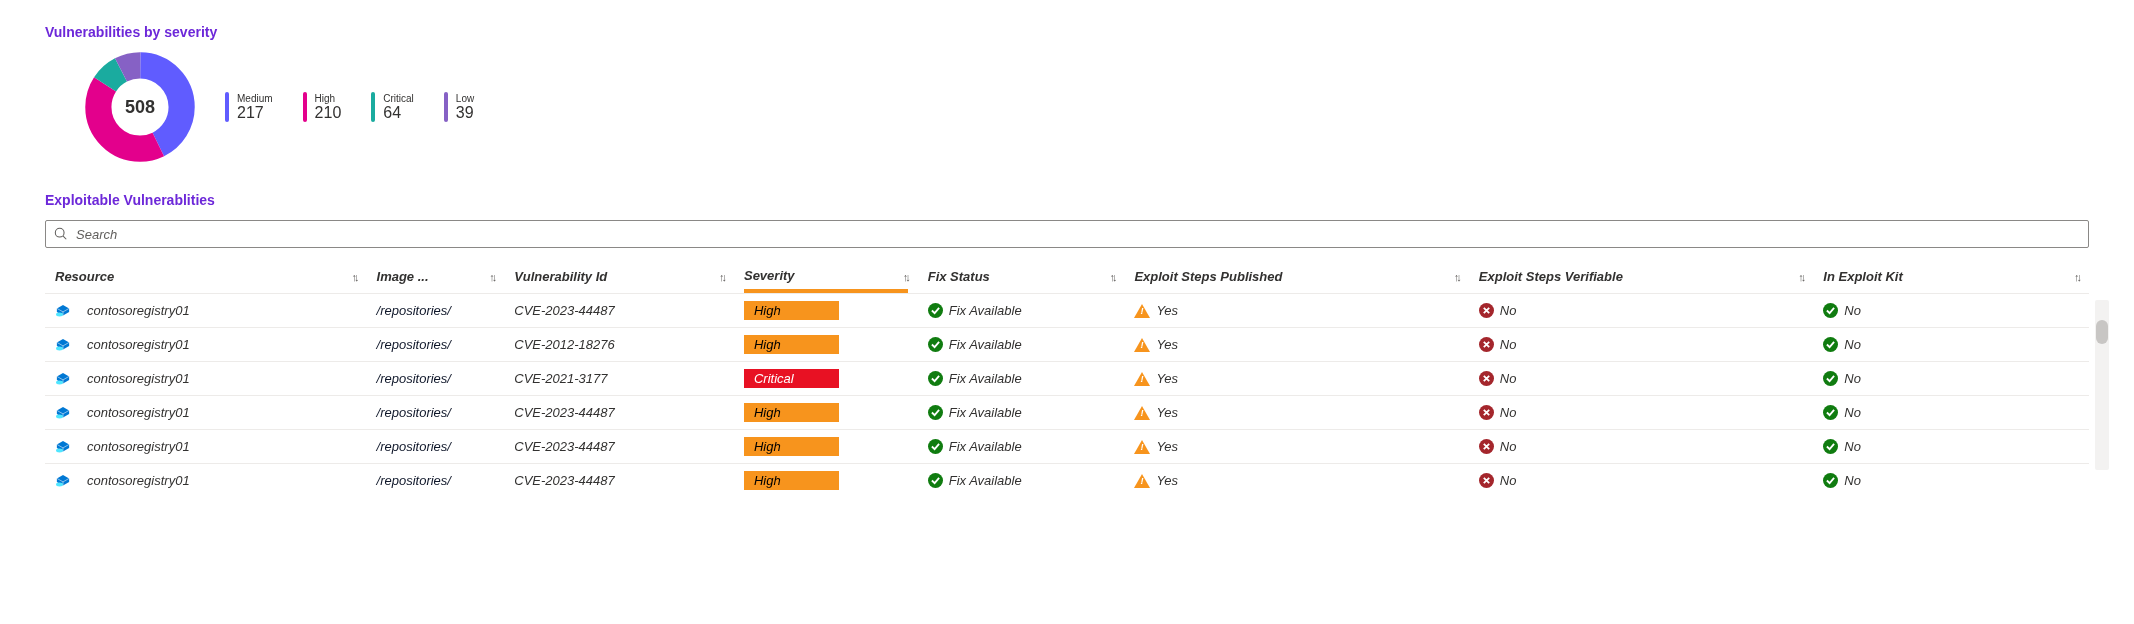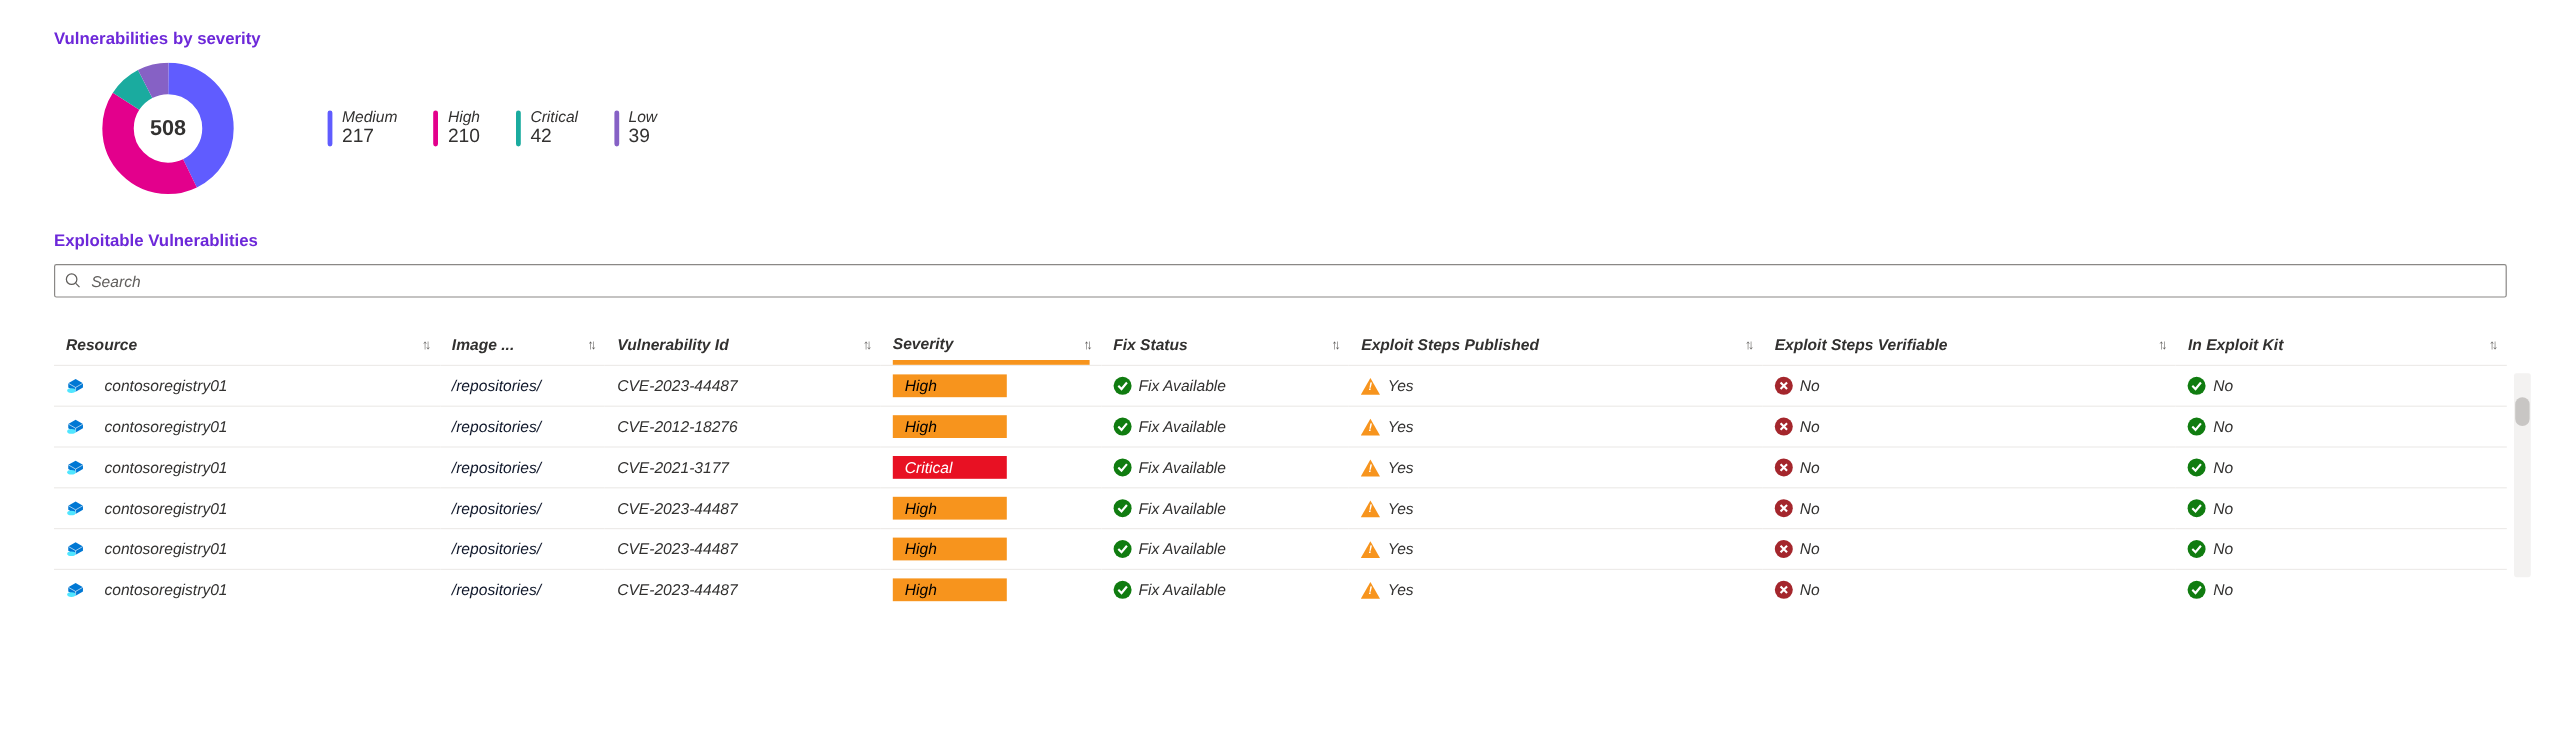--- a/index.html
+++ b/index.html
@@ -13,21 +13,21 @@
   }
   .section-title {
     font-size: 14px;
     font-weight: 600;
     color: #6d28d9;
     margin: 24px 0 12px 0;
   }
   .severity-row {
     display: flex;
     align-items: center;
-    gap: 78px;
+    gap: 30px;
     margin-bottom: 30px;
   }
   .donut-wrap {
     position: relative;
     width: 110px;
     height: 110px;
     margin-left: 40px;
   }
   .donut-center {
     position: absolute;
@@ -45,39 +45,38 @@
     display: flex;
     align-items: center;
     gap: 8px;
   }
   .legend-bar {
     width: 4px;
     height: 30px;
     border-radius: 2px;
   }
   .legend-text .legend-label {
-    font-size: 13px;
+    font-size: 10px;
     color: #323130;
     line-height: 1.1;
-    font-style: italic;
   }
   .legend-text .legend-value {
     font-size: 16px;
     font-weight: 400;
     color: #323130;
     line-height: 1.1;
   }
   .search-box {
     display: flex;
     align-items: center;
     border: 1px solid #8a8886;
     border-radius: 2px;
     height: 28px;
     padding: 0 8px;
-    margin-bottom: 23px;
+    margin-bottom: 12px;
     width: 100%;
   }
   .search-box svg { flex-shrink: 0; }
   .search-box input {
     border: none;
     outline: none;
     flex: 1;
     font-size: 13px;
     margin-left: 6px;
     font-style: italic;
@@ -242,21 +241,21 @@
         <div class="legend-bar" style="background:#e3008c"></div>
       <div class="legend-text">
         <div class="legend-label">High</div>
         <div class="legend-value">210</div>
       </div>
       </div>
       <div class="legend-item">
         <div class="legend-bar" style="background:#1aab9f"></div>
       <div class="legend-text">
         <div class="legend-label">Critical</div>
-        <div class="legend-value">42</div>
+        <div class="legend-value">64</div>
       </div>
       </div>
       <div class="legend-item">
         <div class="legend-bar" style="background:#8661c5"></div>
       <div class="legend-text">
         <div class="legend-label">Low</div>
         <div class="legend-value">39</div>
       </div>
       </div>
     </div>

